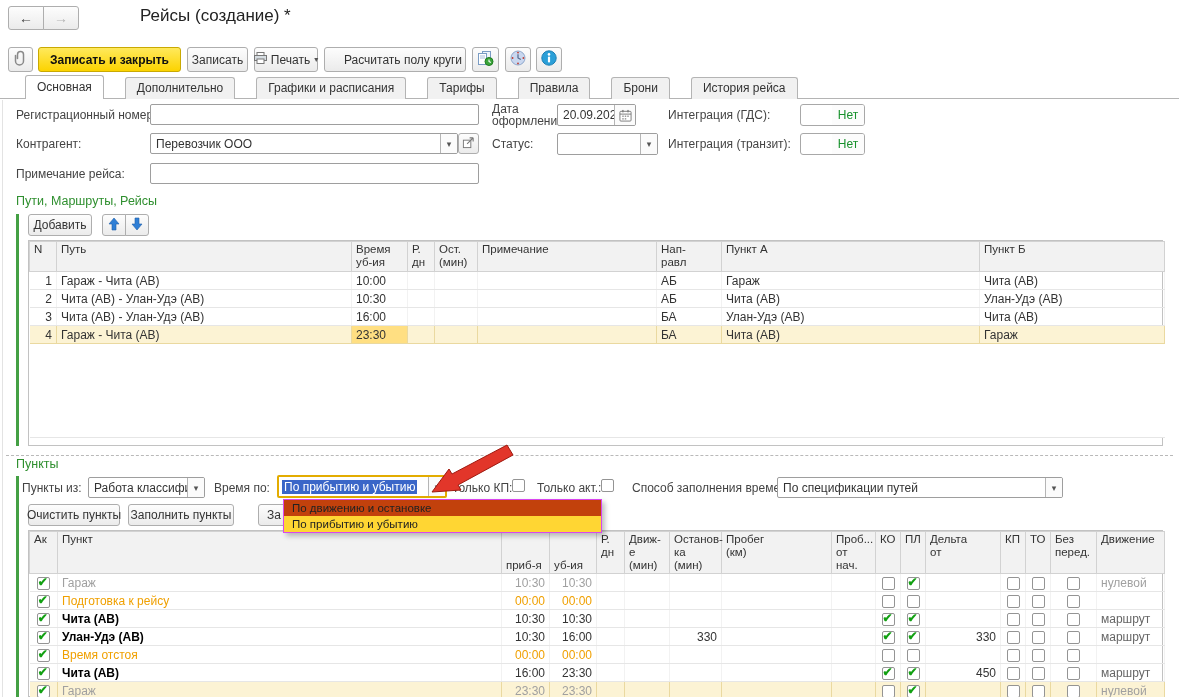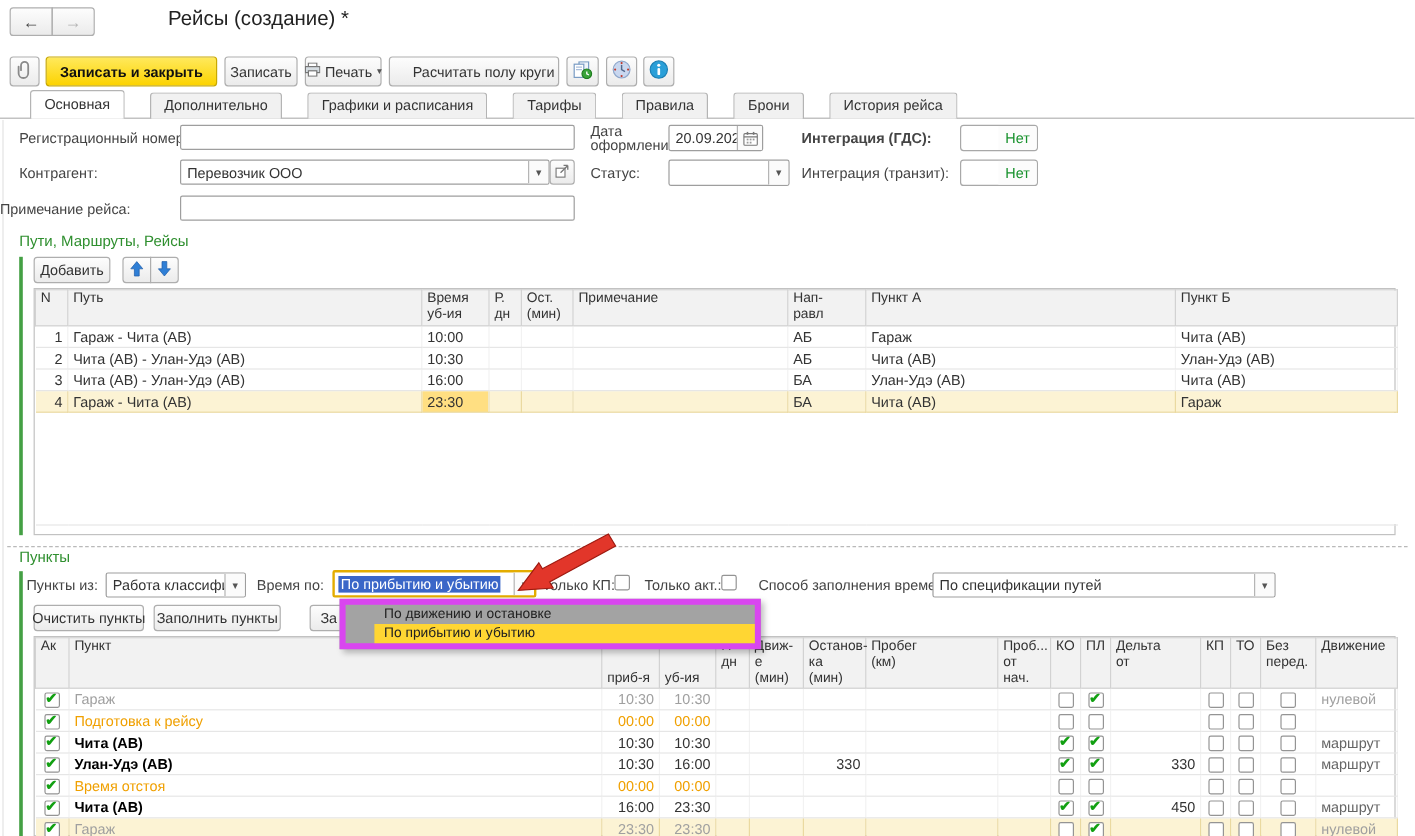--- a/index.html
+++ b/index.html
@@ -55,22 +55,22 @@
   tr.muted td{color:#a0a0a0;}
   td.b-point{font-weight:bold;color:#000;}
   td.mv{color:#666;}
   .filler td{border-right:none;height:94px;background:#fff;}
   
   .cb{display:inline-block;width:13px;height:13px;border:1px solid #949494;border-radius:2px;
       background:#fff;box-sizing:border-box;position:relative;vertical-align:middle;}
   .cb.on::after{content:"✔";position:absolute;left:0px;top:-3px;font-size:12px;font-weight:bold;color:#12a012;}
   .cb-abs{position:absolute;}
   
-  .popup{position:absolute;left:283px;top:499px;width:317px;background:#a3a3a3;border:5px solid #d946ef;
-      box-shadow:3px 3px 5px rgba(0,0,0,.25);z-index:50;padding-left:24px;}
+  .popup{position:absolute;left:283px;top:499px;width:317px;background:#c2410c;border:1px solid #d946ef;
+      box-shadow:3px 3px 5px rgba(0,0,0,.25);z-index:50;}
   .popup .item{height:16px;line-height:16px;padding:0 8px;font-size:11.5px;color:#222;white-space:nowrap;}
   .popup .item.sel{background:#ffd633;}
   .leftedge{position:absolute;left:2px;top:100px;width:1px;height:597px;background:#e3e3e3;}
   .title{position:absolute;font-size:17px;color:#222;white-space:nowrap;}
 </style>
 </head>
 <body>
 
 <div class="page">
   <div class="leftedge"></div>
@@ -165,21 +165,21 @@
           <rect x="3.5" y="1" width="1.4" height="2.6" fill="#777"></rect>
           <rect x="9" y="1" width="1.4" height="2.6" fill="#777"></rect>
           <rect x="3.5" y="7" width="1.6" height="1.6" fill="#999"></rect>
           <rect x="6.2" y="7" width="1.6" height="1.6" fill="#999"></rect>
           <rect x="8.9" y="7" width="1.6" height="1.6" fill="#999"></rect>
           <rect x="3.5" y="9.8" width="1.6" height="1.6" fill="#999"></rect>
           <rect x="6.2" y="9.8" width="1.6" height="1.6" fill="#999"></rect>
         </svg>
     </span>
   </div>
-  <div class="lbl" style="left:668px;top:108px;font-weight:bold;">Интеграция (ГДС):</div>
+  <div class="lbl" style="left:668px;top:108px;">Интеграция (ГДС):</div>
   <div class="yn" style="left:800px;top:104px;">
     <span class="y">Да</span>
     <span class="n">Нет</span>
   </div>
 
   <div class="lbl" style="left:16px;top:137px;">Контрагент:</div>
   <div class="combo" style="left:150px;top:133px;width:308px;height:21px;">
     <span class="val">Перевозчик ООО</span>
     <span class="caret">▾</span>
   </div>
@@ -196,21 +196,21 @@
   <div class="combo" style="left:557px;top:133px;width:101px;height:22px;">
     <span class="val"></span>
     <span class="caret">▾</span>
   </div>
   <div class="lbl" style="left:668px;top:137px;">Интеграция (транзит):</div>
   <div class="yn" style="left:800px;top:133px;">
     <span class="y">Да</span>
     <span class="n">Нет</span>
   </div>
 
-  <div class="lbl" style="left:0;top:167px;text-align:center;">Примечание рейса:</div>
+  <div class="lbl" style="left:16px;top:167px;text-align:center;">Примечание рейса:</div>
   <div class="input" style="left:150px;top:163px;width:329px;height:21px;">
       <span class="val"></span>
     </div>
 
   <div class="green-title" style="left:16px;top:194px;">Пути, Маршруты, Рейсы</div>
   <div class="gbar" style="left:16px;top:214px;height:232px;"></div>
   <div class="btn" style="left:28px;top:214px;width:64px;height:22px;">Добавить</div>
   <div class="btn" style="left:102px;top:214px;width:24px;height:22px;border-radius:3px 0 0 3px;">
     <span><svg width="12" height="14" viewBox="0 0 12 14">
           <path d="M6 1 L11 7 H8 V13 H4 V7 H1 Z" fill="#2f7fd6" stroke="#1e5ea8" stroke-width="0.6"></path>

